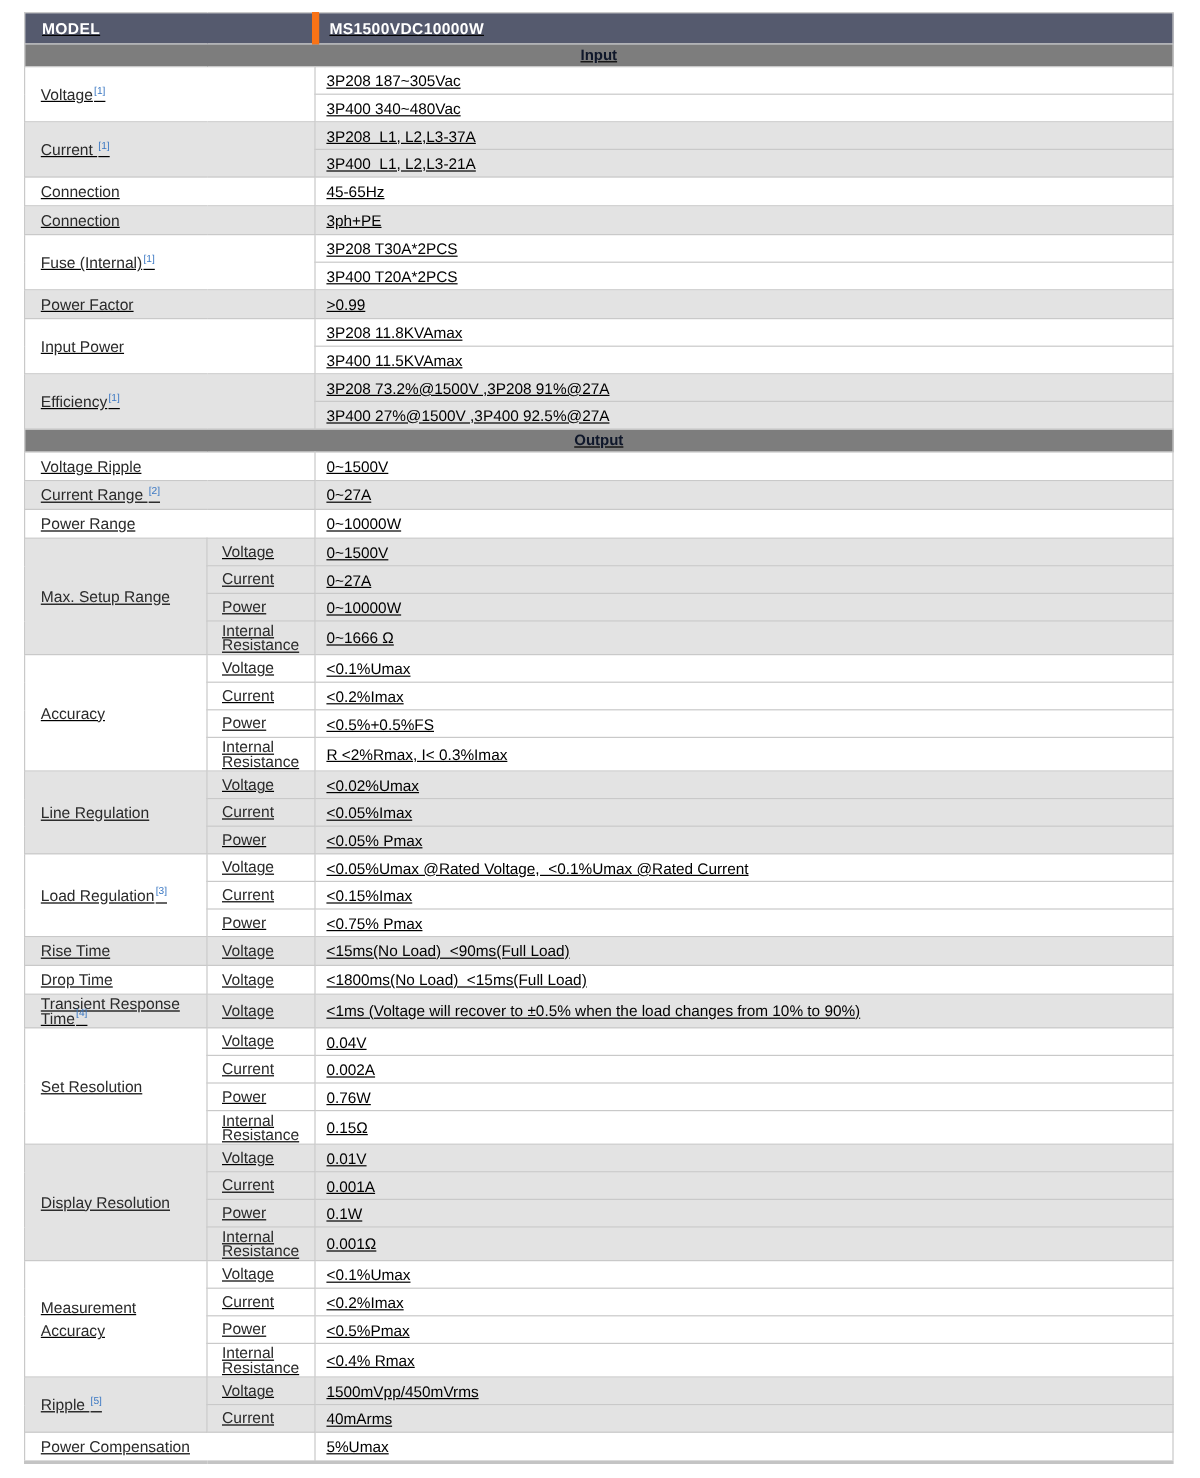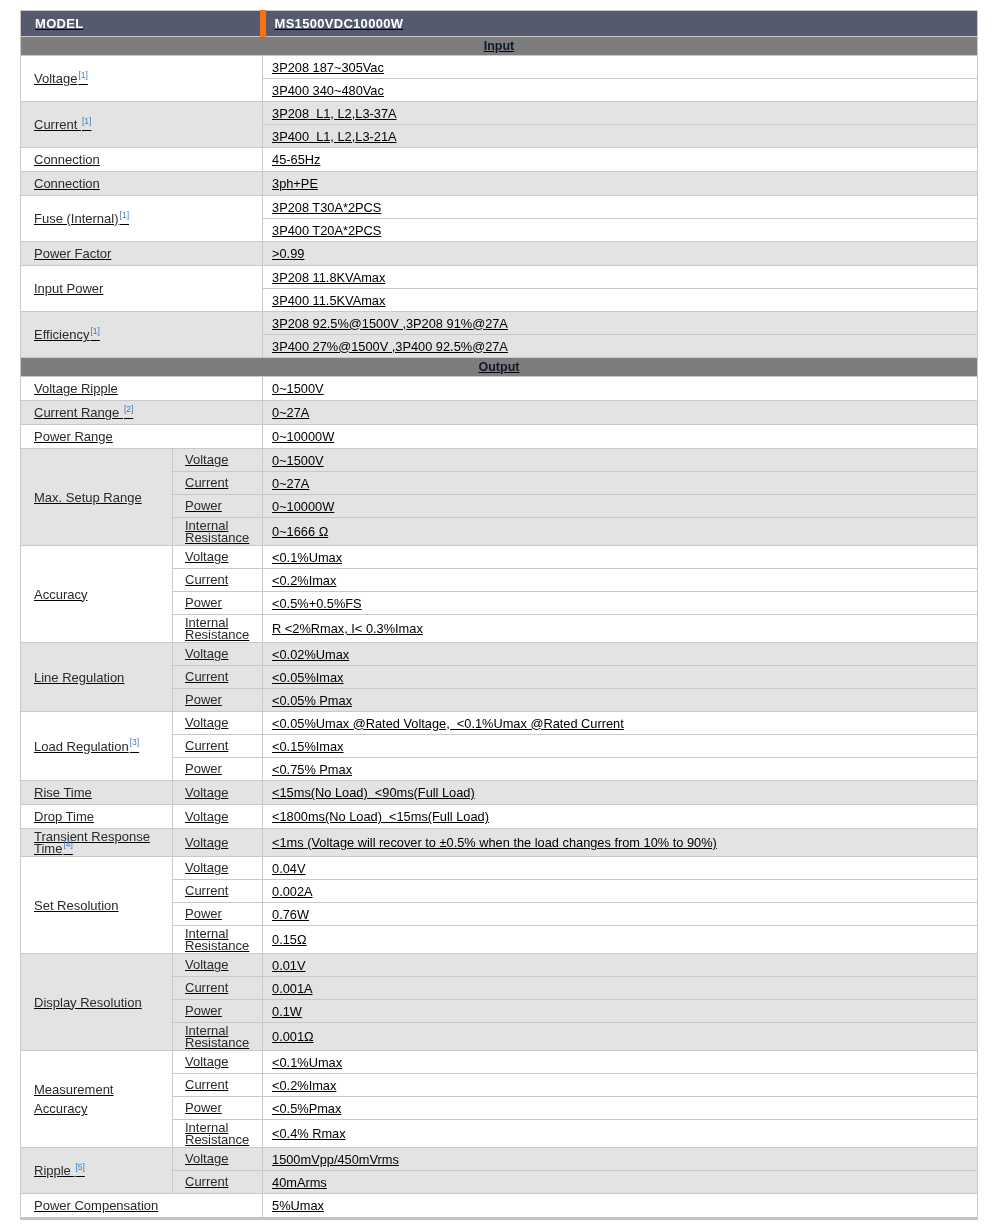--- a/index.html
+++ b/index.html
@@ -132,21 +132,21 @@
         </tr>
         <tr class="even">
           <td class="lbl" rowspan="2" colspan="2">Input Power</td>
           <td class="val">3P208 11.8KVAmax</td>
         </tr>
         <tr class="even">
           <td class="val">3P400 11.5KVAmax</td>
         </tr>
         <tr class="odd">
           <td class="lbl" rowspan="2" colspan="2">Efficiency<sup>[1]</sup></td>
-          <td class="val">3P208 92.5%@1500V ,3P208 91%@27A</td>
+          <td class="val">3P208 73.2%@1500V ,3P208 91%@27A</td>
         </tr>
         <tr class="odd">
           <td class="val">3P400 27%@1500V ,3P400 92.5%@27A</td>
         </tr>
         <tr>
           <td colspan="3" class="section-bar">Output</td>
         </tr>
         <tr class="even">
           <td class="lbl" rowspan="1" colspan="2">Voltage Ripple</td>
           <td class="val">0~1500V</td>

